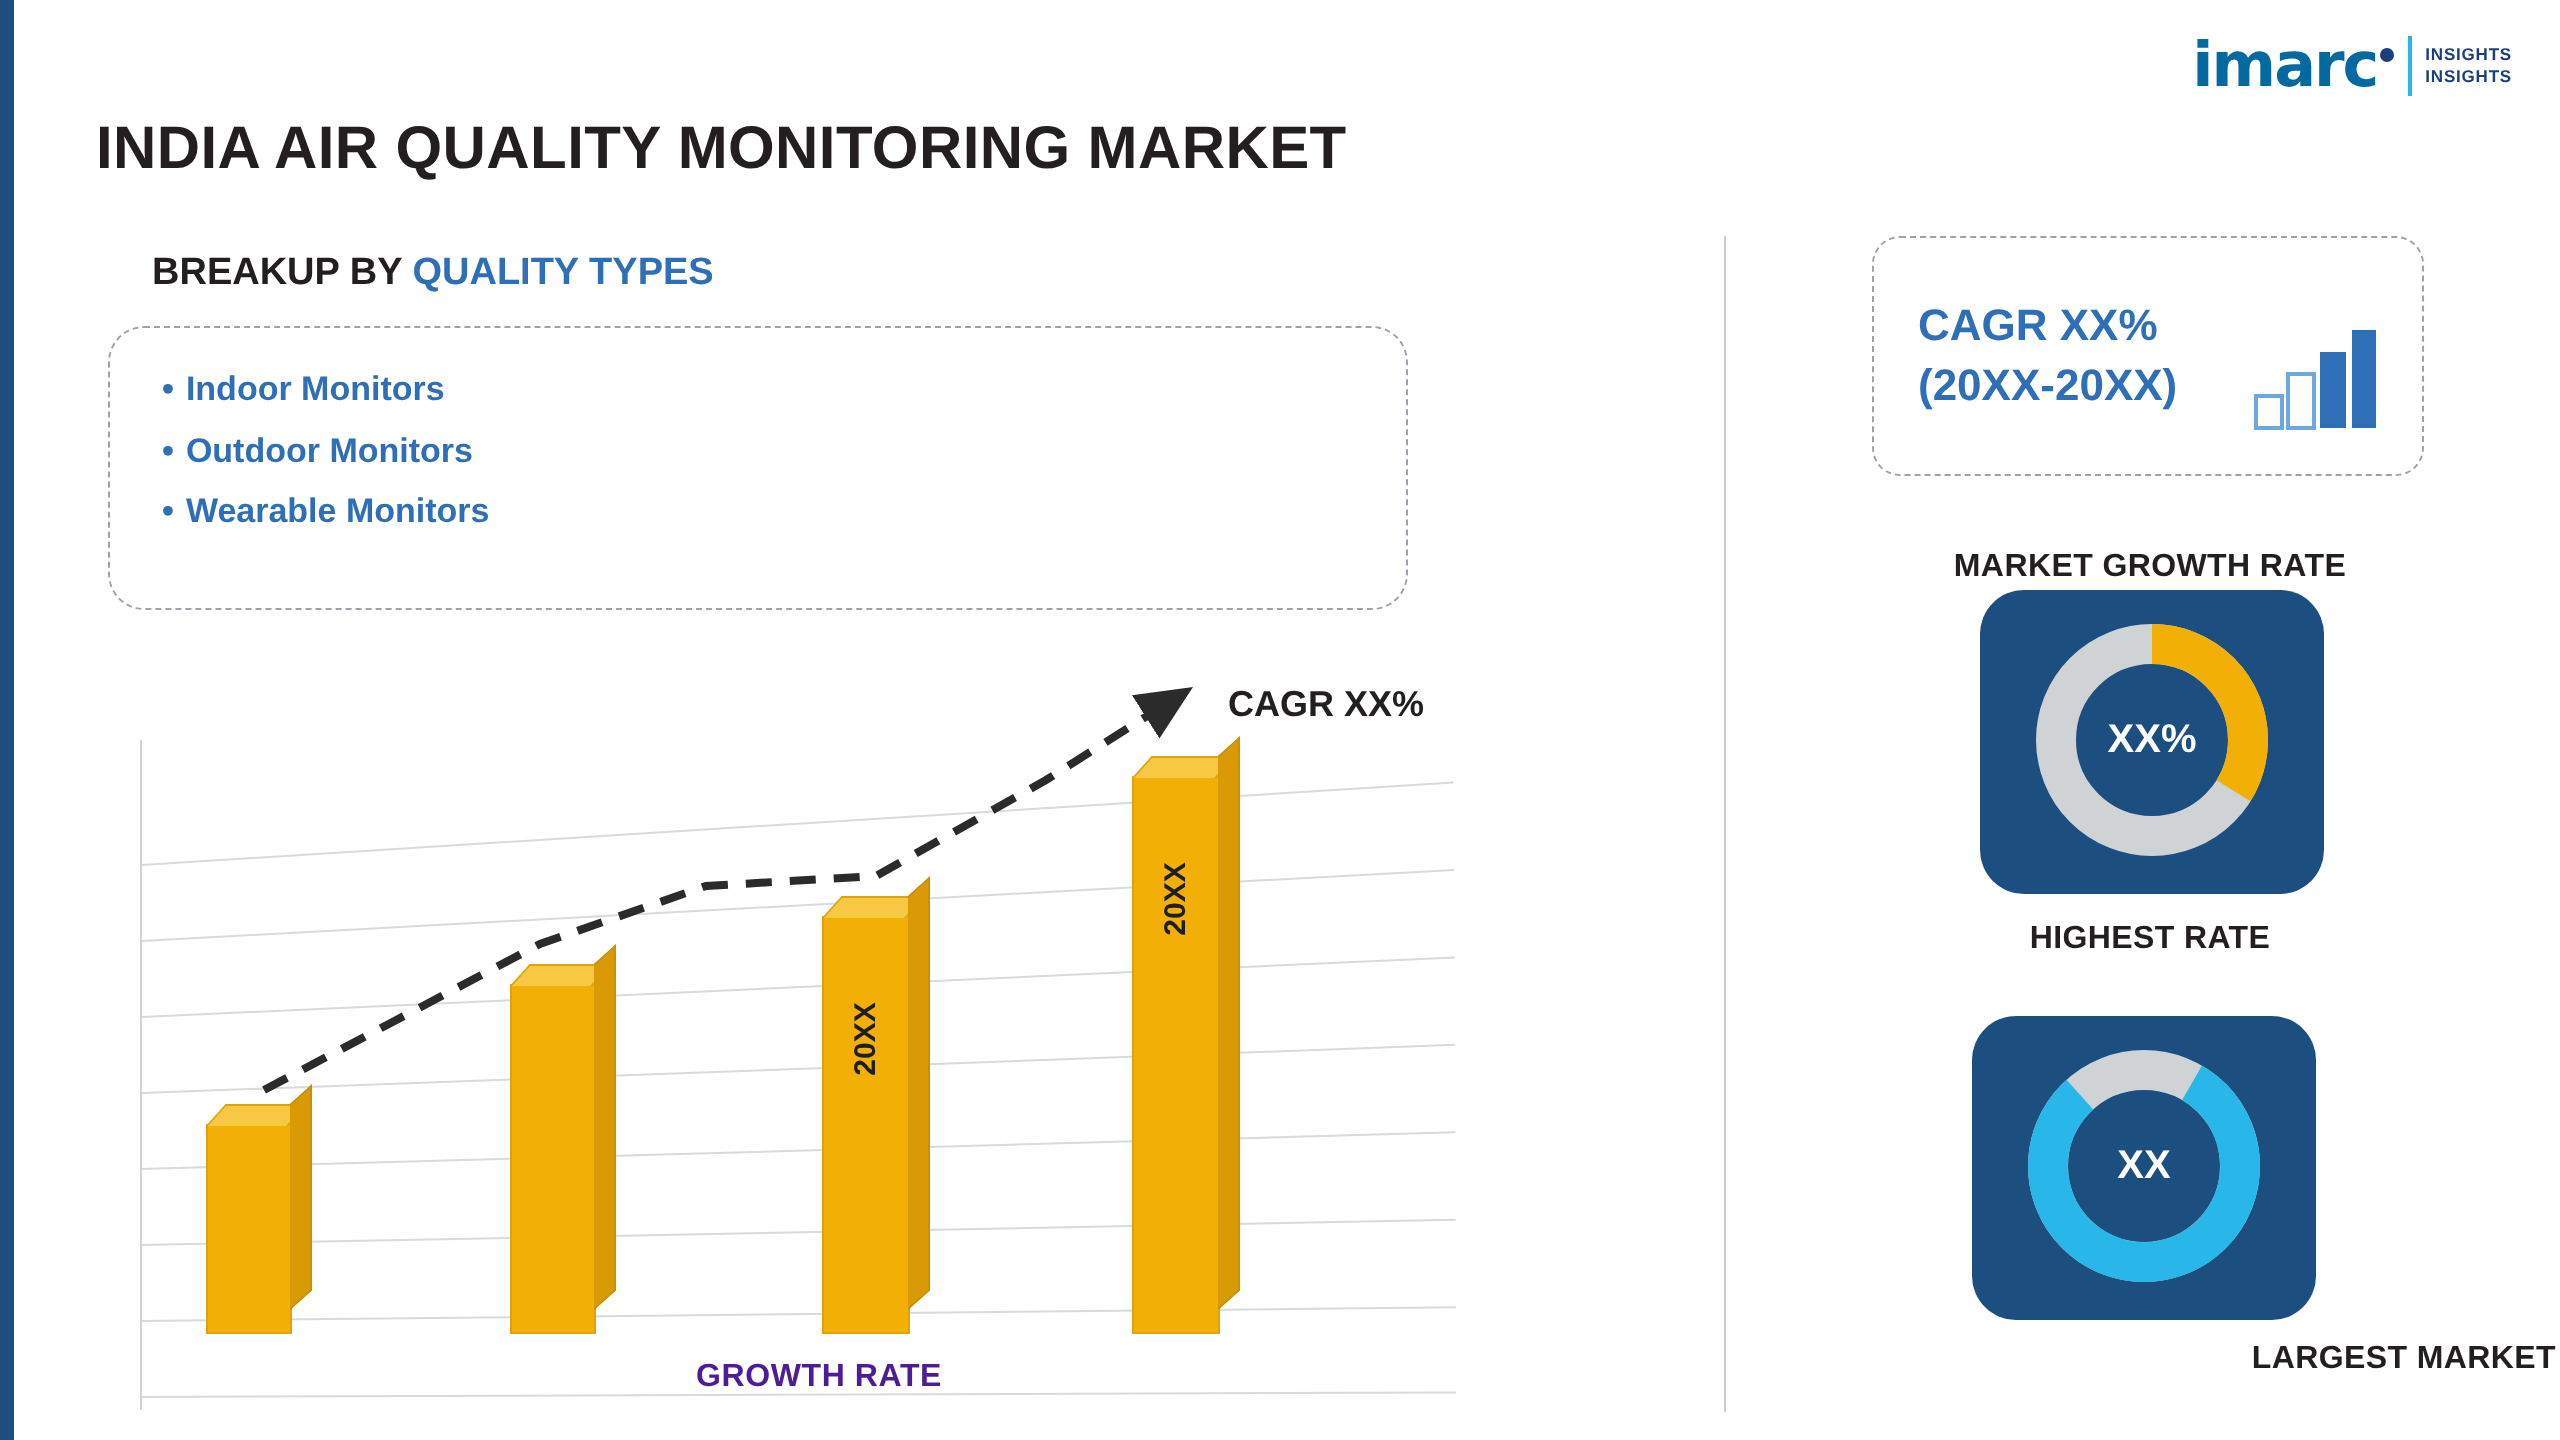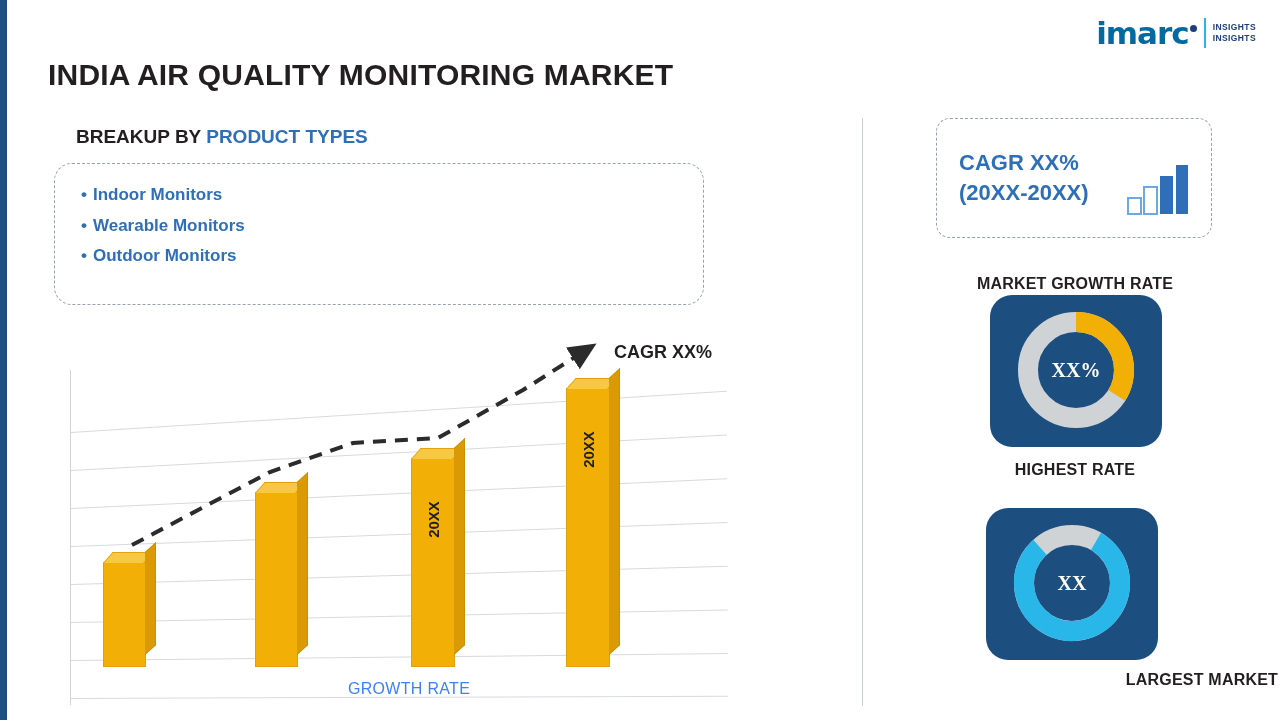--- a/index.html
+++ b/index.html
@@ -105,21 +105,21 @@
   }
   .bar-label {
     position: absolute; left: 0; width: 100%;
     text-align: center;
     font-size: 15px; font-weight: bold; color: #1f1f1f;
     white-space: nowrap;
     transform: rotate(-90deg);
   }
   .growth-label {
     position: absolute; left: 300px; top: 350px;
-    font-size: 16px; font-weight: normal; color: #3b82f6;
+    font-size: 16px; font-weight: bold; color: #4c1d95;
     letter-spacing: .3px;
   }
   .cagr-chart-label {
     position: absolute; left: 566px; top: 12px;
     font-size: 18px; font-weight: bold; color: #231f20;
   }
   
   .cagr-box {
     position: absolute; left: 936px; top: 118px;
     width: 276px; height: 120px;
@@ -133,21 +133,21 @@
   .caption {
     position: absolute; width: 100%; text-align: center;
     font-size: 16px; font-weight: bold; color: #231f20;
     letter-spacing: .2px;
   }
   .card {
     position: absolute;
     width: 172px; height: 152px;
     background: #1c4e80; border-radius: 22px;
   }
-  .card .donut { position: absolute; left: 22px; top: 11px; font-family: Liberation Serif, serif; }
+  .card .donut { position: absolute; left: 22px; top: 11px; }
   .donut-text {
     position: absolute; left: 0; top: 0; width: 128px; height: 128px;
     display: flex; align-items: center; justify-content: center;
     font-size: 20px; font-weight: bold; color: #ffffff;
   }
 </style>
 </head>
 <body>
 
 <div id="page">
@@ -161,32 +161,32 @@
     <div class="logo-divider"></div>
     <div class="logo-text">
       <span>INSIGHTS</span>
       <span>INSIGHTS</span>
     </div>
   </div>
 
   <div class="page-title">INDIA AIR QUALITY MONITORING MARKET</div>
 
   <div class="breakup-heading">
-    <span>BREAKUP BY </span><span class="hl">PRODUCT TYPES</span>
+    <span>BREAKUP BY </span><span class="hl">QUALITY TYPES</span>
   </div>
 
   <div class="list-box">
     <div class="list-item">
       <span class="bullet">•</span><span>Indoor Monitors</span>
     </div>
     <div class="list-item">
+      <span class="bullet">•</span><span>Outdoor Monitors</span>
+    </div>
+    <div class="list-item">
       <span class="bullet">•</span><span>Wearable Monitors</span>
-    </div>
-    <div class="list-item">
-      <span class="bullet">•</span><span>Outdoor Monitors</span>
     </div>
   </div>
 
   <div class="v-divider"></div>
 
   <div class="chart">
 
     <div class="grid-area">
       <div class="grid-line" style="left:3px;  top:62px;  width:657px; transform:rotate(-3.6deg);"></div>
       <div class="grid-line" style="left:3px;  top:100px; width:657px; transform:rotate(-3.1deg);"></div>

